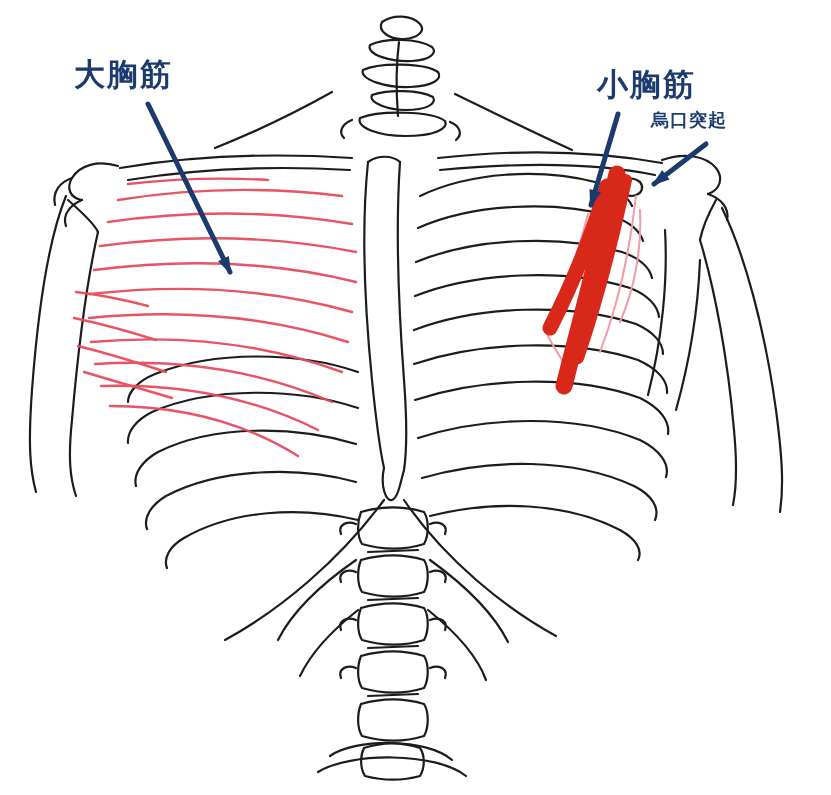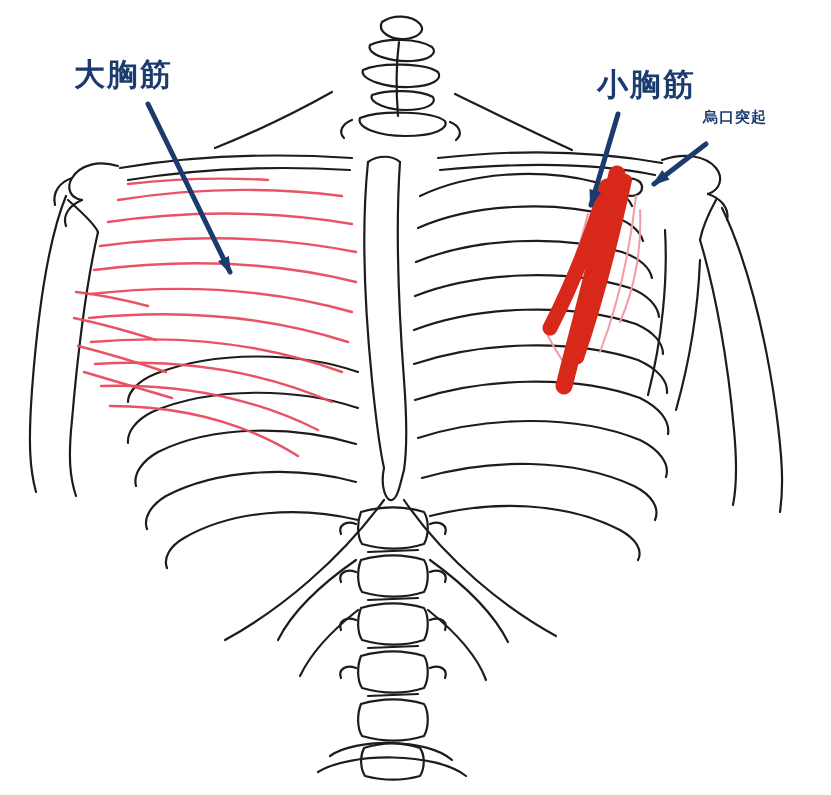--- a/index.html
+++ b/index.html
@@ -24,21 +24,21 @@
   .anno-label {
     position: absolute;
     color: #1b3a6d;
     font-weight: bold;
     letter-spacing: 2px;
     white-space: nowrap;
     user-select: none;
   }
   .lbl-major { left: 74px;  top: 54px;  font-size: 31px; }
   .lbl-minor { left: 597px; top: 64px;  font-size: 31px; }
-  .lbl-coracoid { left: 703px; top: 108px; font-size: 15px; letter-spacing: 1px; }
+  .lbl-coracoid { left: 651px; top: 108px; font-size: 18px; letter-spacing: 1px; }
 </style>
 </head>
 <body>
 
 <div class="canvas">
 
   <svg viewBox="0 0 831 795" width="831" height="795">
     <defs>
       <marker id="arrow" viewBox="0 0 20 14" refX="16" refY="7" markerWidth="20" markerHeight="14" orient="auto" markerUnits="userSpaceOnUse">
         <path d="M1,1 L19,7 L1,13 Z" fill="#1b3a6d"></path>

